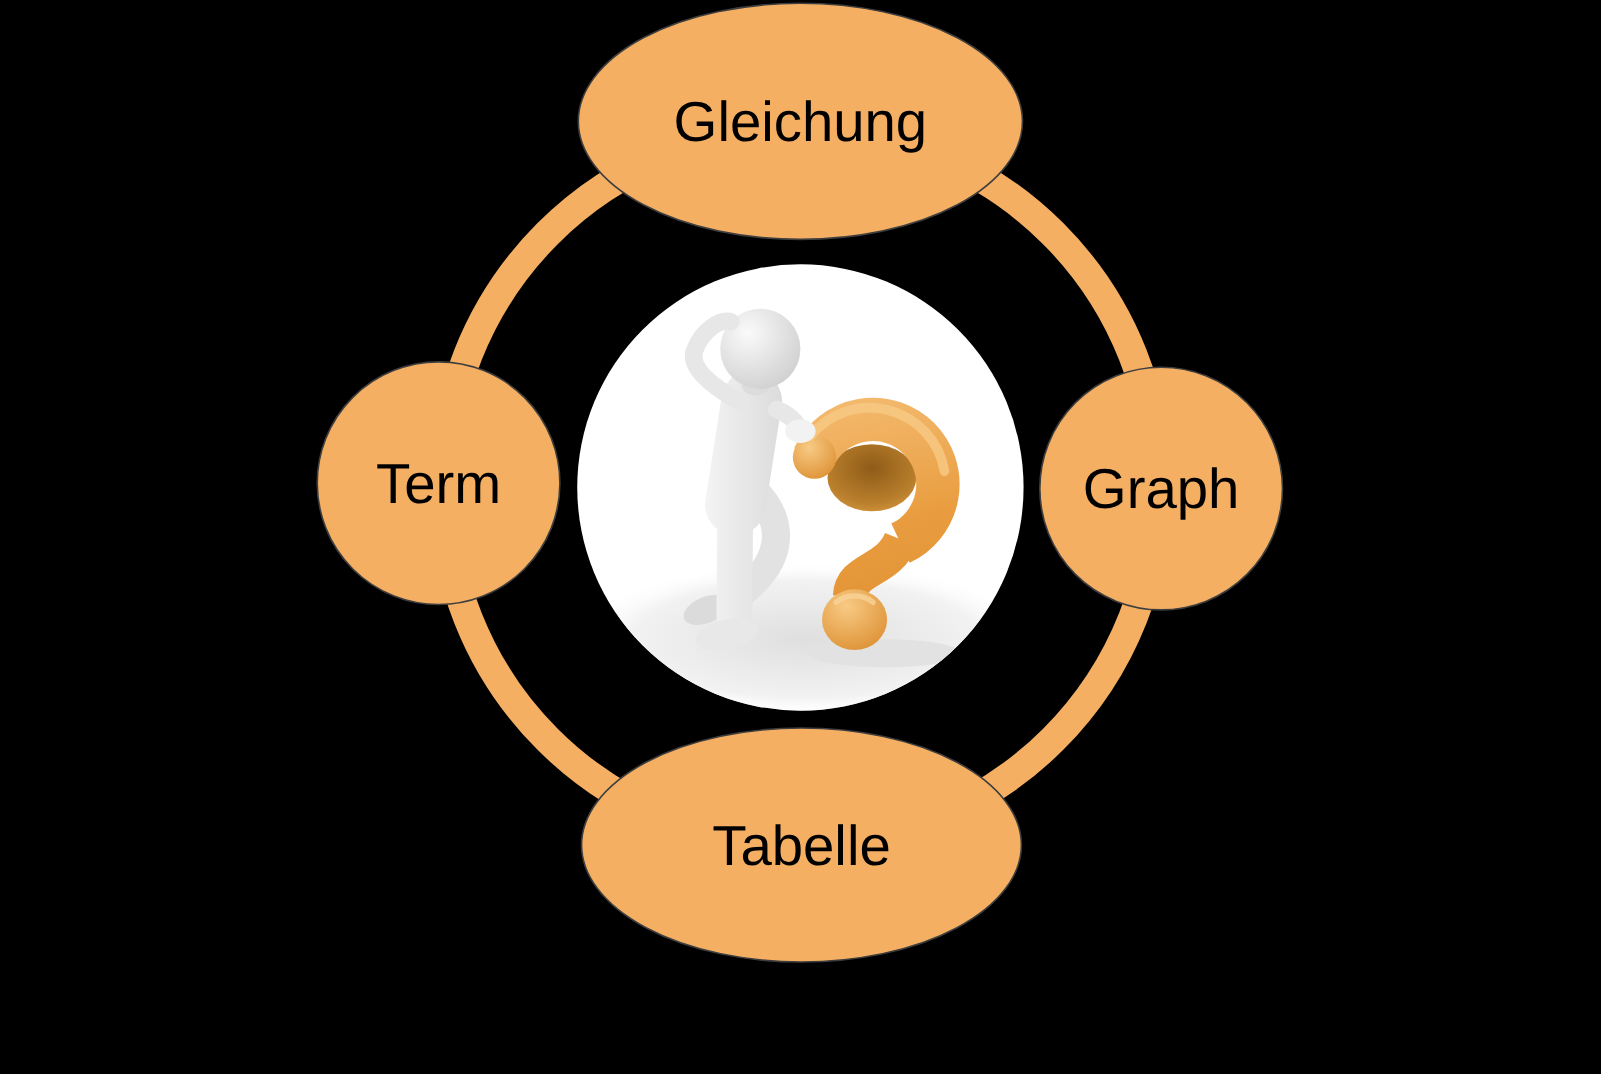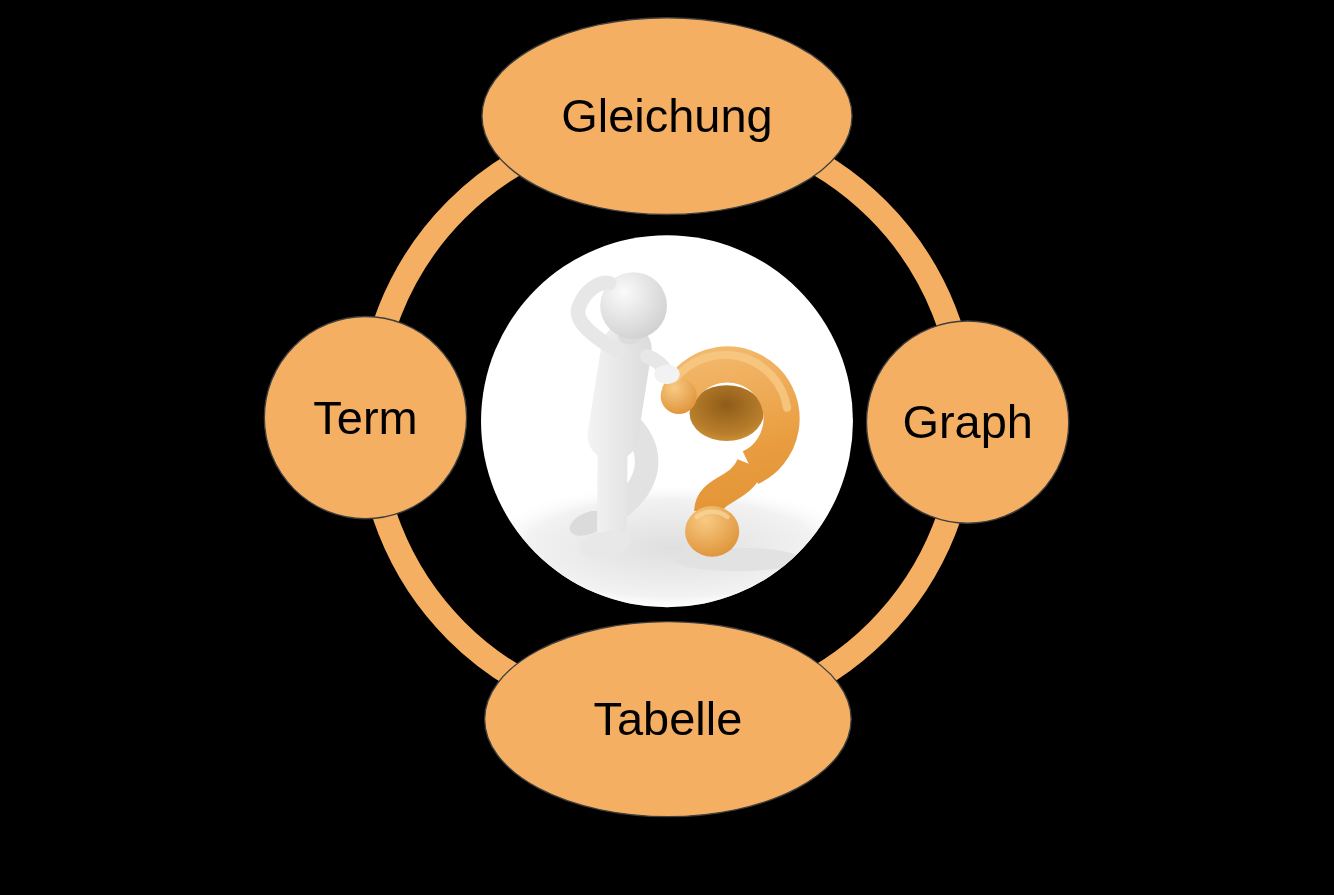--- a/index.html
+++ b/index.html
@@ -9,21 +9,21 @@
     --node-outline:#3E3E3E;
     --label:#000000;
     --center-bg:#FFFFFF;
     --question-mark:#E89B3D;
     --figure:#EDEDED;
   }
   html,body{margin:0;padding:0;background:var(--background);}
   .stage{
     position:relative;
     width:1334px;height:808px;
-    margin:15px auto;
+    margin:0 auto;
     background:var(--background);
     overflow:hidden;
   }
   svg{display:block;width:100%;height:100%;}
   .node-label{
     font-family:"Liberation Sans", sans-serif;
     font-size:52px;
     fill:var(--label);
     text-anchor:middle;
   }

